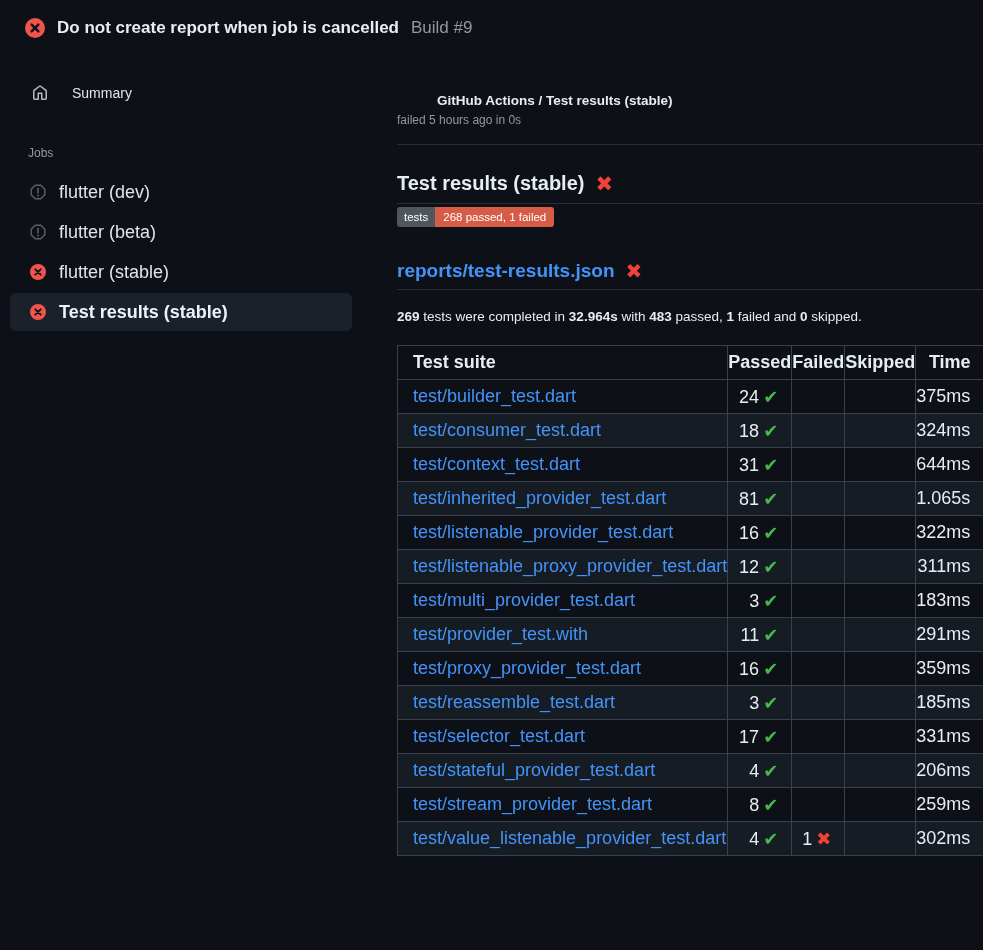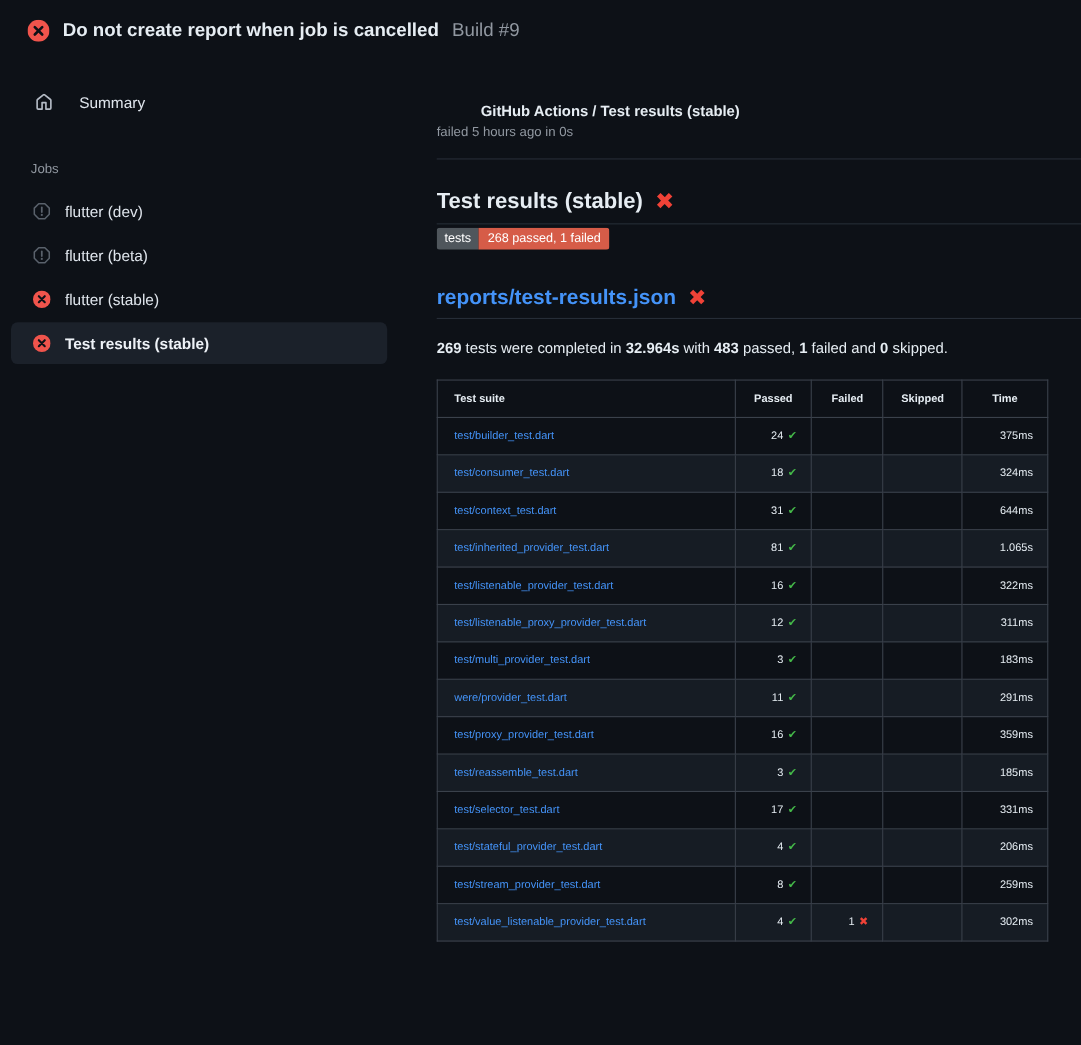--- a/index.html
+++ b/index.html
@@ -26,21 +26,21 @@
   .summary-item {
     display: flex; gap: 24px;
     margin: 10px 28px 0 10px; padding: 5px 0 5px 22px; height: 26px;
     border-radius: 6px; cursor: pointer; font-size: 14px; color: #dfe5ec;
   }
   .jobs-label { margin: 30px 0 13px 28px; font-size: 12px; color: #9198a1; }
   .jobs-list { list-style: none; margin: 0; padding: 0; }
   .job-item {
     display: flex; align-items: center; gap: 13px;
     margin: 0 28px 2px 10px; padding-left: 20px; height: 38px;
-    border-radius: 6px; cursor: pointer; font-size: 14px; color: #dfe5ec;
+    border-radius: 6px; cursor: pointer; font-size: 18px; color: #dfe5ec;
   }
   .job-item.selected { background: #1b212a; color: #eef2f7; font-weight: 700; }
 
   
   .main { position: absolute; left: 397px; top: 93px; right: 0; }
   .breadcrumb { font-size: 13.5px; font-weight: 700; line-height: 16px; margin-left: 40px; }
   .run-meta { margin-top: 4px; font-size: 12px; line-height: 14px; color: #9198a1; }
   .divider { margin-top: 17px; border-bottom: 1px solid #262d37; }
 
   .section-heading {
@@ -60,21 +60,21 @@
     font-size: 19px; font-weight: 700; line-height: 24px;
   }
   .report-heading a { color: var(--link-blue, #4493f8); text-decoration: none; }
   .report-underline { margin-top: 6px; border-bottom: 1px solid #262d37; }
 
   .summary-line { margin-top: 19px; font-size: 13.5px; line-height: 16px; }
 
   
   table.results {
     margin-top: 20px; width: 556px; border-collapse: collapse;
-    font-size: 10px;
+    font-size: 18px;
     padding-left: 32px;
   }
   .results th, .results td { border: 1px solid #3a414b; height: 33px; padding: 0; }
   .results th { font-weight: 700; text-align: center; color: #e6edf3; }
   .results th.col-suite { text-align: left; padding-left: 15px; }
   .results td.suite { padding-left: 15px; text-align: left; }
   .results td.num { text-align: right; padding-right: 13px; white-space: nowrap; }
   .results tbody tr:nth-child(even) { background: #161c24; }
   .suite-link { color: var(--link-blue, #4493f8); text-decoration: none; }
   .check { color: var(--pass-green, #44b949); font-weight: 700; margin-left: 4px; }
@@ -245,21 +245,21 @@
 
   <tr>
     <td class="suite"><a href="#" class="suite-link">test/multi_provider_test.dart</a></td>
     <td class="num"><span class="pass-num">3</span><span class="check">✔</span></td>
     <td class="num"><span class="fail-num"></span></td>
     <td class="num"></td>
     <td class="num">183ms</td>
   </tr>
 
   <tr>
-    <td class="suite"><a href="#" class="suite-link">were/provider_test.dart</a></td>
+    <td class="suite"><a href="#" class="suite-link">test/provider_test.with</a></td>
     <td class="num"><span class="pass-num">11</span><span class="check">✔</span></td>
     <td class="num"><span class="fail-num"></span></td>
     <td class="num"></td>
     <td class="num">291ms</td>
   </tr>
 
   <tr>
     <td class="suite"><a href="#" class="suite-link">test/proxy_provider_test.dart</a></td>
     <td class="num"><span class="pass-num">16</span><span class="check">✔</span></td>
     <td class="num"><span class="fail-num"></span></td>

